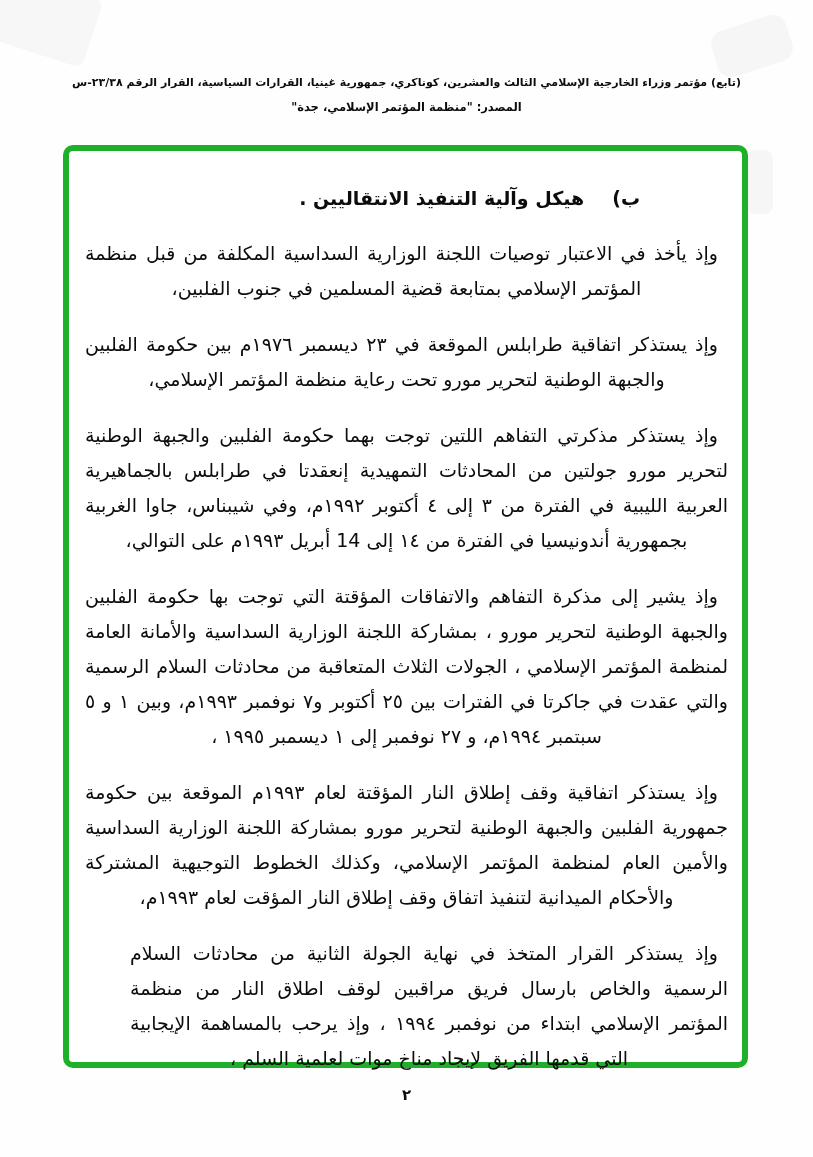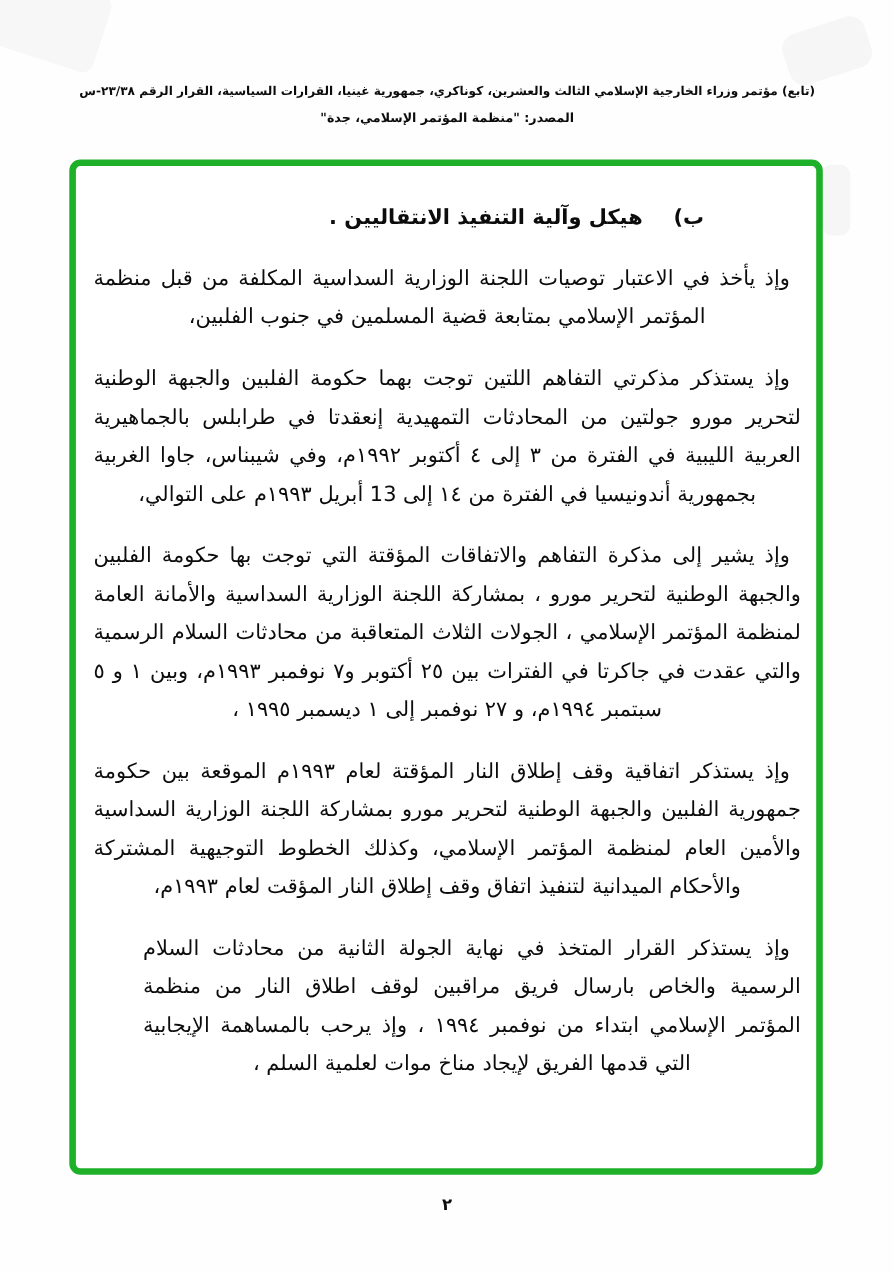--- a/index.html
+++ b/index.html
@@ -68,21 +68,22 @@
     <div class="header-line2">المصدر:  "منظمة المؤتمر الإسلامي، جدة"</div>
   </div>
 
   <div class="green-box" style="border-color: rgb(31, 176, 42);">
     <div class="content">
       <div class="heading">
         <span class="marker">ب)</span><span>هيكل وآلية التنفيذ الانتقاليين .</span>
       </div>
       <div id="paragraphs">
           <p class="para"><span class="lead">وإذ يأخذ</span><span> في الاعتبار توصيات اللجنة الوزارية السداسية المكلفة من قبل منظمة المؤتمر الإسلامي بمتابعة قضية المسلمين في جنوب الفلبين،</span></p>
-          <p class="para"><span class="lead">وإذ يستذكر</span><span> مذكرتي التفاهم اللتين توجت بهما حكومة الفلبين والجبهة الوطنية لتحرير مورو جولتين من المحادثات التمهيدية إنعقدتا في طرابلس بالجماهيرية العربية الليبية في الفترة من ٣ إلى ٤ أكتوبر ١٩٩٢م، وفي شيبناس، جاوا الغربية بجمهورية أندونيسيا في الفترة من ١٤ إلى 13 أبريل ١٩٩٣م على التوالي،</span></p>
+          <p class="para"><span class="lead">وإذ يستذكر</span><span> اتفاقية طرابلس الموقعة في ٢٣ ديسمبر ١٩٧٦م بين حكومة الفلبين والجبهة الوطنية لتحرير مورو تحت رعاية منظمة المؤتمر الإسلامي،</span></p>
+          <p class="para"><span class="lead">وإذ يستذكر</span><span> مذكرتي التفاهم اللتين توجت بهما حكومة الفلبين والجبهة الوطنية لتحرير مورو جولتين من المحادثات التمهيدية إنعقدتا في طرابلس بالجماهيرية العربية الليبية في الفترة من ٣ إلى ٤ أكتوبر ١٩٩٢م، وفي شيبناس، جاوا الغربية بجمهورية أندونيسيا في الفترة من ١٤ إلى 14 أبريل ١٩٩٣م على التوالي،</span></p>
           <p class="para"><span class="lead">وإذ يشير</span><span> إلى مذكرة التفاهم والاتفاقات المؤقتة التي توجت بها حكومة الفلبين والجبهة الوطنية لتحرير مورو ، بمشاركة اللجنة الوزارية السداسية والأمانة العامة لمنظمة المؤتمر الإسلامي ، الجولات الثلاث المتعاقبة من محادثات السلام الرسمية والتي عقدت في جاكرتا في الفترات بين ٢٥ أكتوبر و٧ نوفمبر ١٩٩٣م، وبين ١ و ٥ سبتمبر ١٩٩٤م، و ٢٧ نوفمبر إلى ١ ديسمبر ١٩٩٥ ،</span></p>
           <p class="para"><span class="lead">وإذ يستذكر</span><span> اتفاقية وقف إطلاق النار المؤقتة لعام ١٩٩٣م الموقعة بين حكومة جمهورية الفلبين والجبهة الوطنية لتحرير مورو بمشاركة اللجنة الوزارية السداسية والأمين العام لمنظمة المؤتمر الإسلامي، وكذلك الخطوط التوجيهية المشتركة والأحكام الميدانية لتنفيذ اتفاق وقف إطلاق النار المؤقت لعام ١٩٩٣م،</span></p>
           <p class="para"><span class="lead">وإذ يستذكر</span><span> القرار المتخذ في نهاية الجولة الثانية من محادثات السلام الرسمية والخاص بارسال فريق مراقبين لوقف اطلاق النار من منظمة المؤتمر الإسلامي ابتداء من نوفمبر ١٩٩٤ ، </span><span class="lead">وإذ يرحب</span><span> بالمساهمة الإيجابية التي قدمها الفريق لإيجاد مناخ موات لعلمية السلم ،</span></p>
         </div>
     </div>
   </div>
 
   <div class="page-number">٢</div>
 
 </div>

